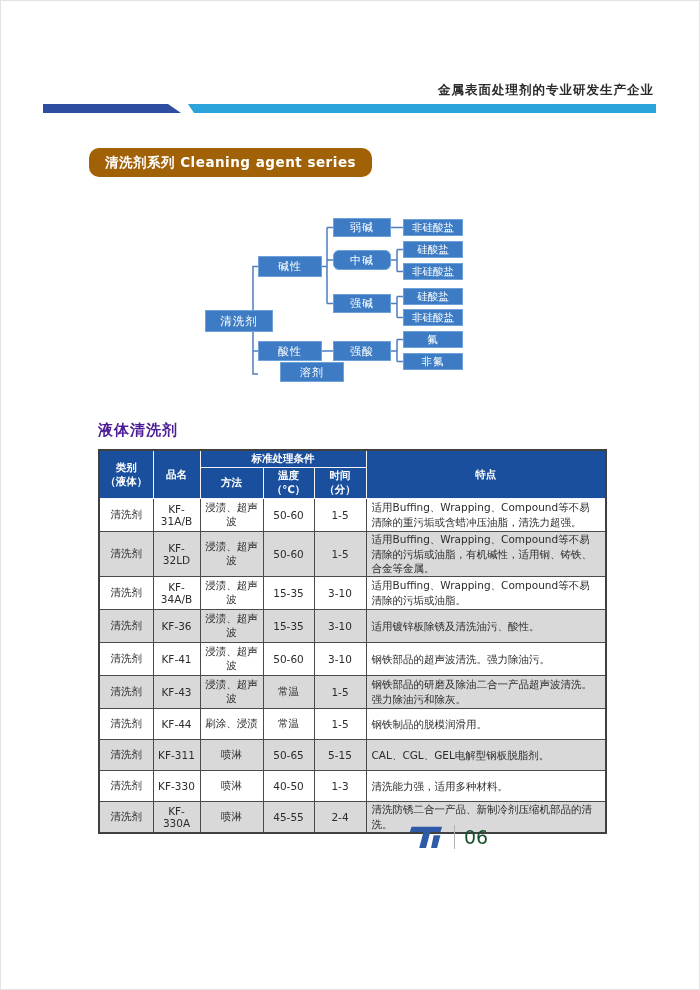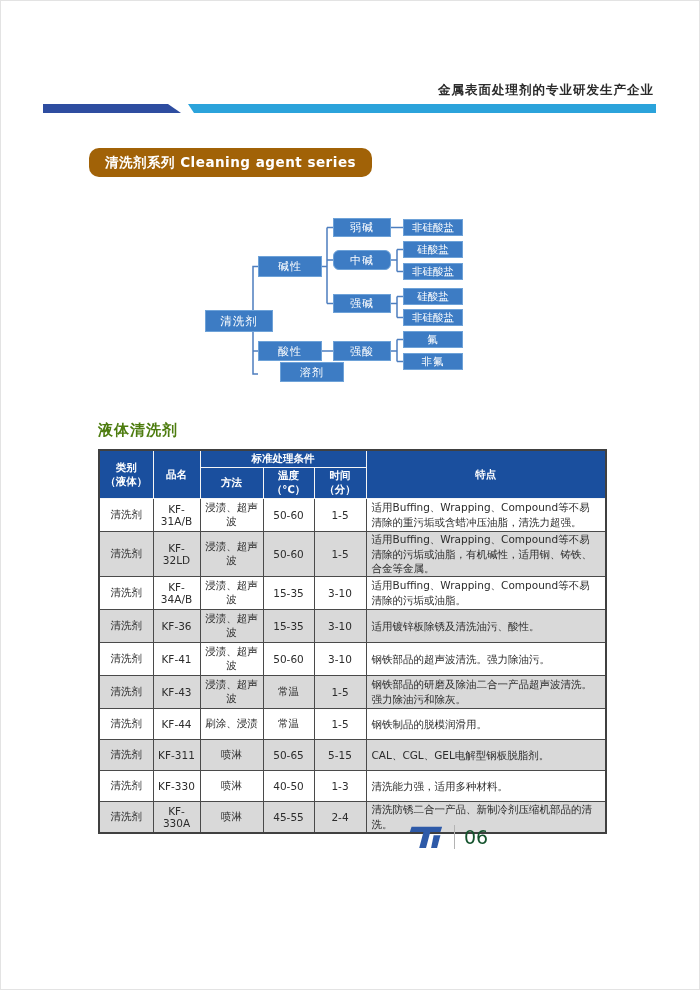--- a/index.html
+++ b/index.html
@@ -22,21 +22,21 @@
 
   
   .flowchart { position:absolute; left:180px; top:200px; width:330px; height:200px; }
   .flowchart svg.lines { position:absolute; left:0; top:0; pointer-events:none; }
   .fc-box { position:absolute; background:#3d7cc4; border:1px solid #6ea2d8; color:#fff;
             display:flex; align-items:center; justify-content:center; font-size:11px;
             letter-spacing:1px; }
 
   
   .section-heading { position:absolute; left:97px; top:420px; font-size:15px; font-weight:bold;
-                     color:#4d7c0f; letter-spacing:1px; }
+                     color:#4c1d95; letter-spacing:1px; }
 
   
   .table-wrap { position:absolute; left:97px; top:448px; }
   table { border-collapse:collapse; table-layout:fixed; width:507px; font-size:10.5px; color:#2c2c2c; }
   table { border:2px solid #404040; }
   th, td { border:1px solid #4a4a4a; padding:2px 3px; text-align:center; vertical-align:middle; }
   thead th { background:#1a4f9e; color:#ffffff; border:1px solid #f5f5f5; font-weight:bold;
              font-size:10.5px; padding:1px 2px; }
   thead tr { height:16px; }
   tbody tr { height:31px; }

